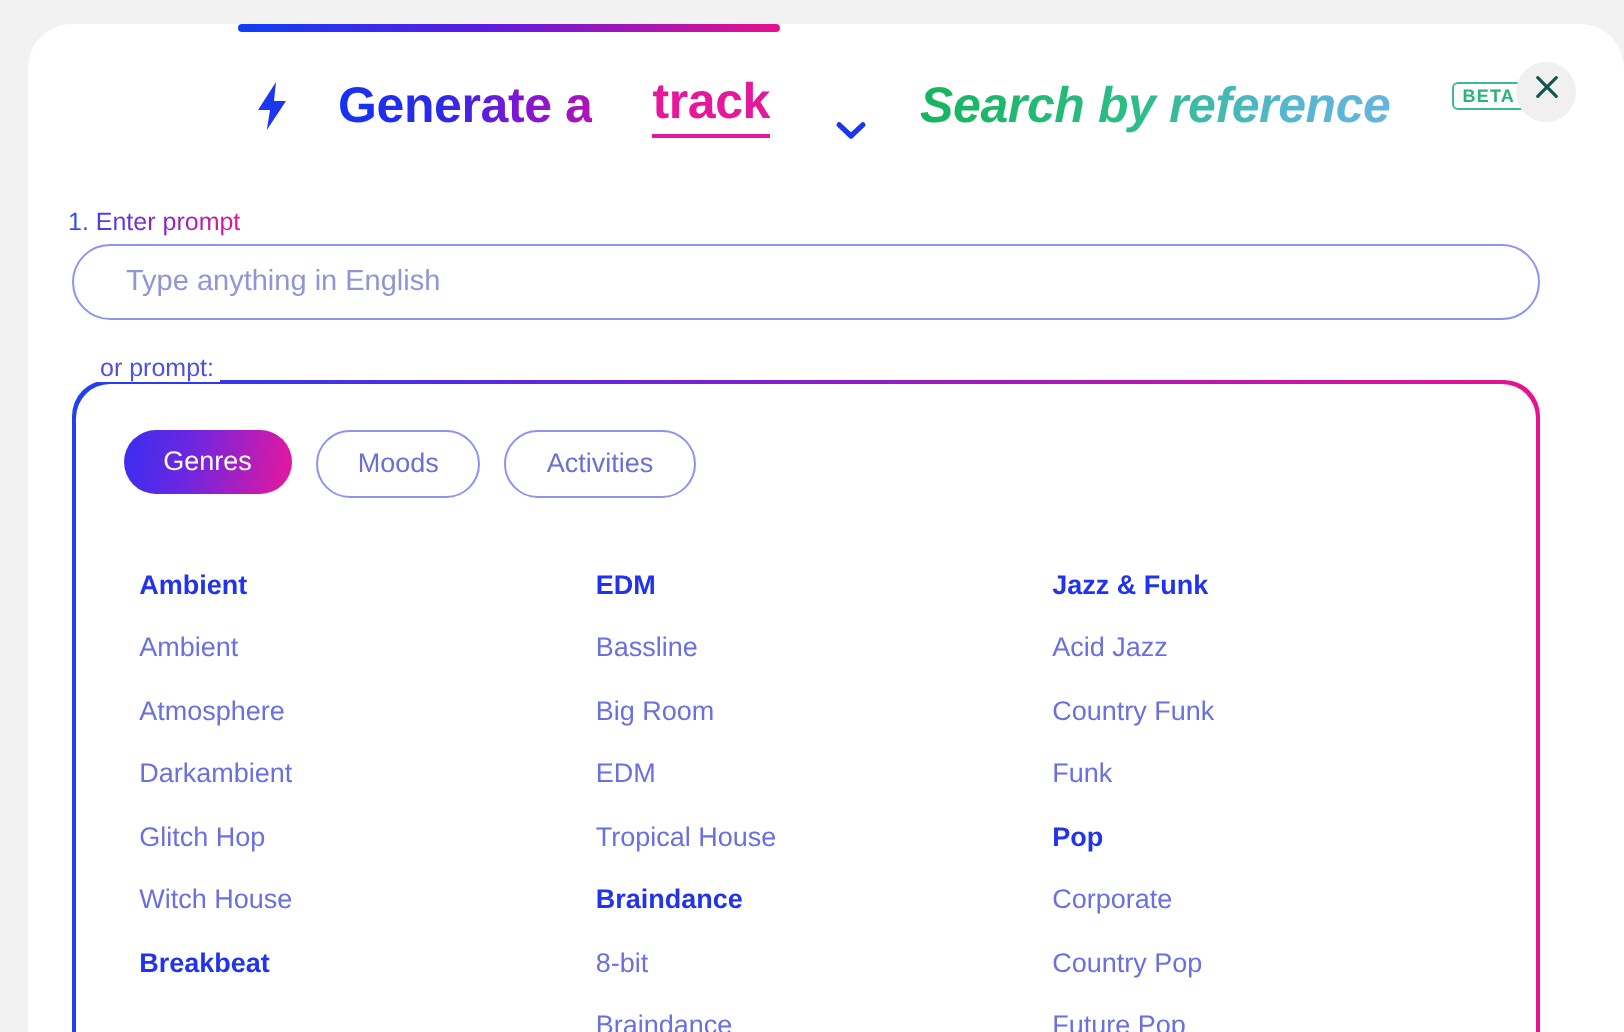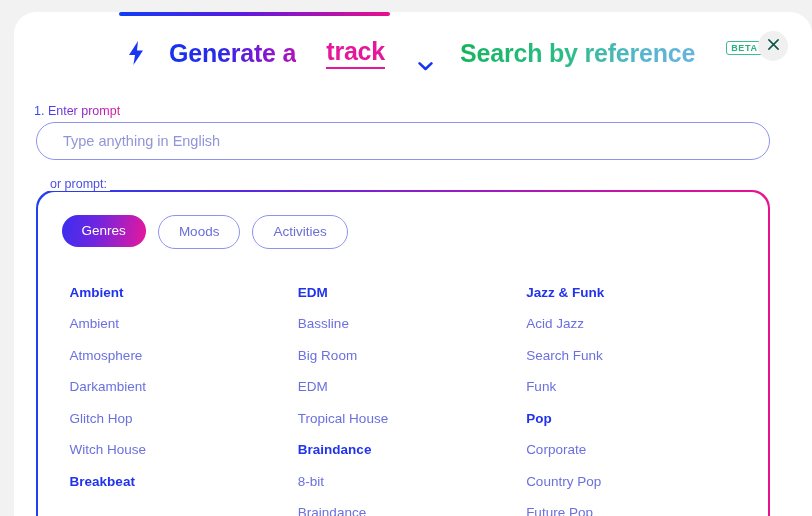--- a/index.html
+++ b/index.html
@@ -83,20 +83,21 @@
     margin-left: 6px;
   }
 
   .chev { display: inline-block; width: 15px; height: 10px; margin-left: 9px; }
 
   .ref-text {
     background: linear-gradient(90deg, #16b45e 0%, #2cbd88 45%, #55b6cf 78%, #66b4dd 100%);
     -webkit-background-clip: text;
     background-clip: text;
     color: transparent;
+    font-style: italic;
   }
 
   .beta-badge {
     margin-left: 7px;
     align-self: flex-start;
     margin-top: 2px;
     font-size: 9px;
     font-weight: bold;
     letter-spacing: 0.6px;
     padding: 2px 4px 1px 4px;
@@ -309,21 +310,21 @@
             <div class="col-item">EDM</div>
             <div class="col-item">Tropical House</div>
             <div class="col-item head">Braindance</div>
             <div class="col-item">8-bit</div>
             <div class="col-item">Braindance</div>
           </div>
 
           <div class="col">
             <div class="col-item head">Jazz &amp; Funk</div>
             <div class="col-item">Acid Jazz</div>
-            <div class="col-item">Search Funk</div>
+            <div class="col-item">Country Funk</div>
             <div class="col-item">Funk</div>
             <div class="col-item head">Pop</div>
             <div class="col-item">Corporate</div>
             <div class="col-item">Country Pop</div>
             <div class="col-item">Future Pop</div>
           </div>
 
         </div>
       </div>
     </div>

